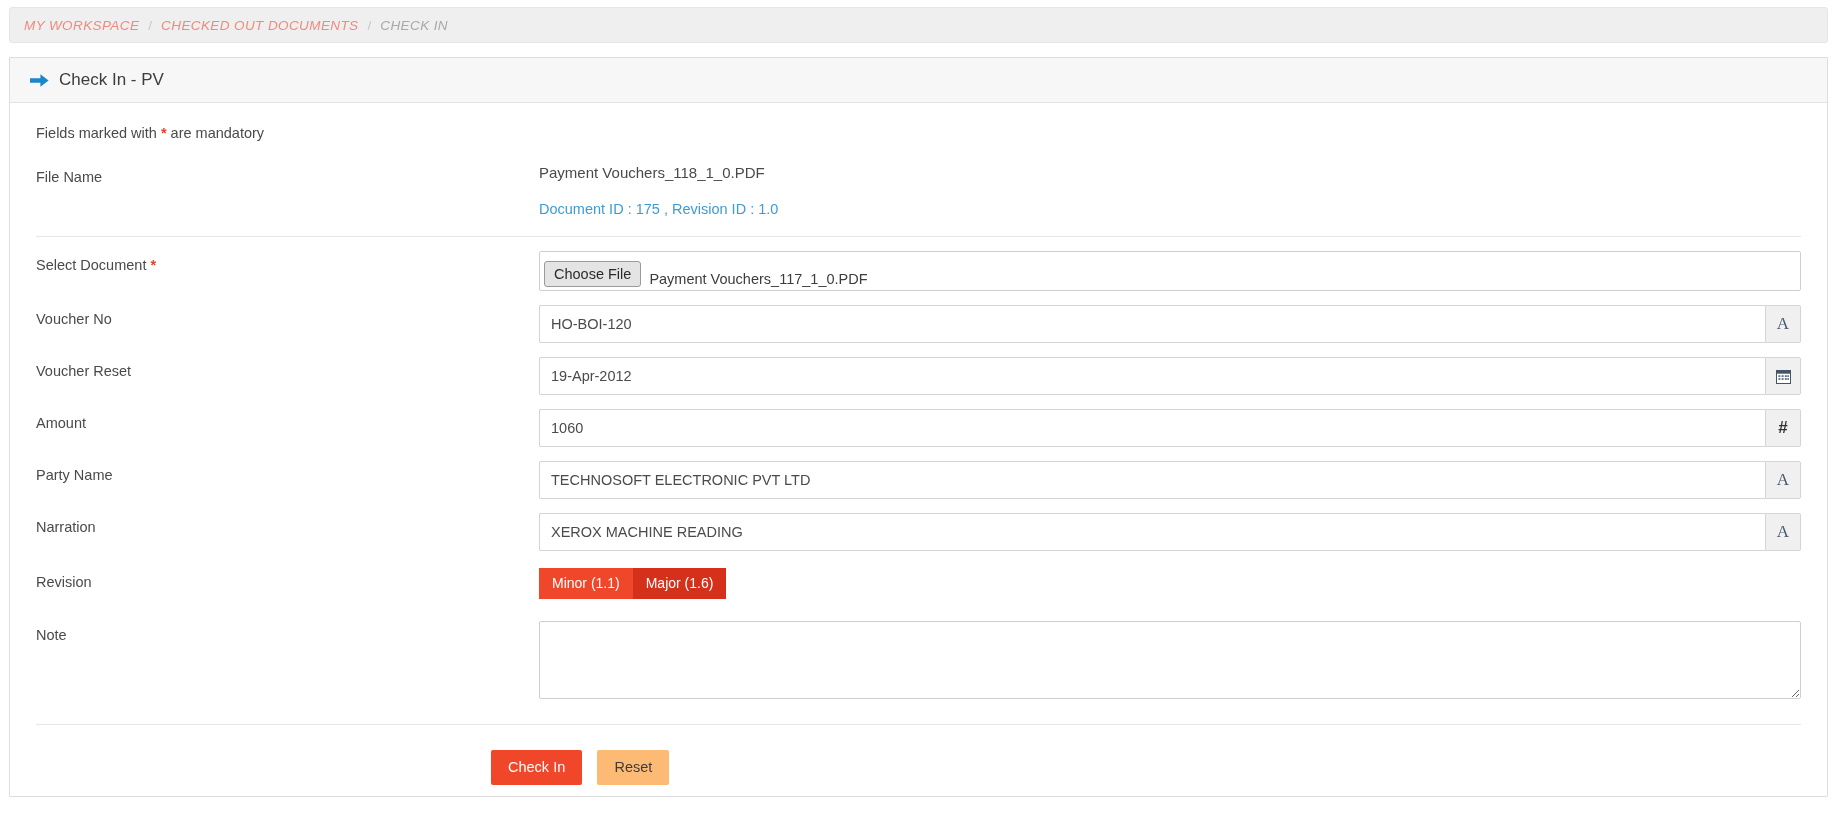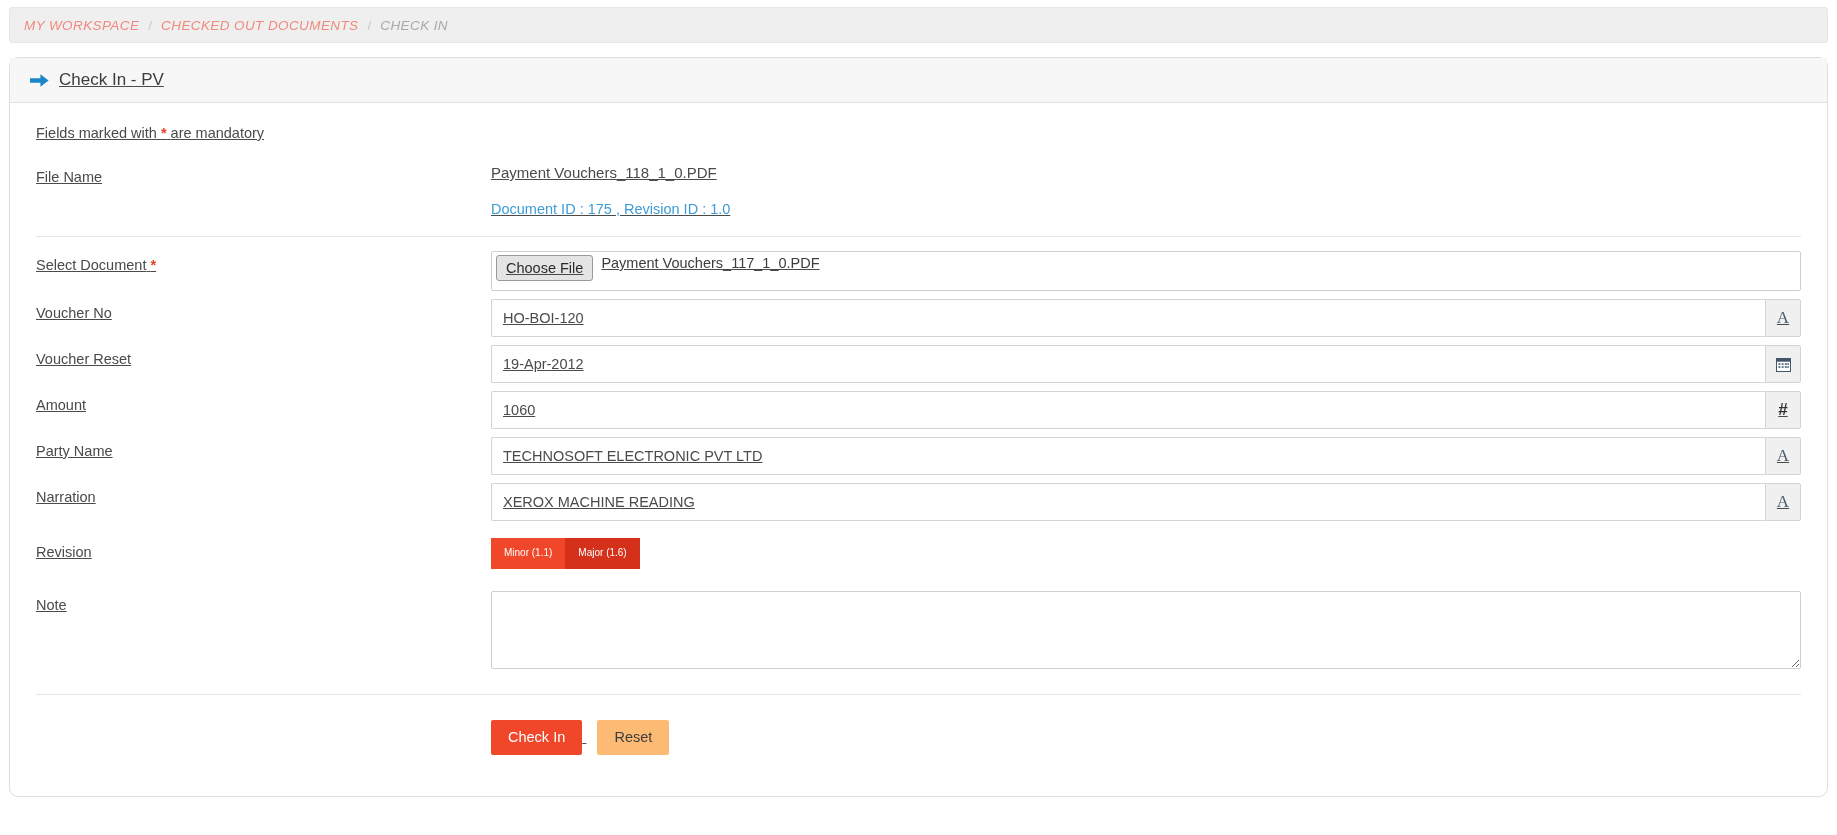--- a/index.html
+++ b/index.html
@@ -41,24 +41,23 @@
   .crumb-sep {
     color: #c8c8c8;
     font-size: 13.5px;
     margin: 0 9px;
   }
 
   
   .panel {
     margin: 14px 9px 0 9px;
     border: 1px solid #dedede;
-    border-radius: 9px;
+    border-radius: 1px;
     background: #fff;
     height: 740px;
-    text-decoration: underline;
   }
   .panel-head {
     background: #f7f7f7;
     border-bottom: 1px solid #e2e2e2;
     height: 45px;
     display: flex;
     align-items: center;
     padding: 0 20px;
   }
   .arrow-icon { margin-right: 10px; display: flex; align-items: center; }
@@ -74,20 +73,21 @@
     font-size: 14.5px;
     color: #4a4a4a;
   }
   .star { color: #e8412a; font-weight: 700; }
 
   
   .row {
     display: flex;
     align-items: flex-start;
     padding: 0 26px 0 26px;
+    gap: 48px;
   }
   .row-label {
     width: 455px;
     flex: 0 0 455px;
     font-size: 14.5px;
     color: #4a4a4a;
     padding-top: 6px;
   }
   .row-field { flex: 1 1 auto; min-width: 0; }
 
@@ -110,21 +110,21 @@
     margin: 19px 26px 0 26px;
   }
 
   
   .row-file { margin-top: 14px; }
   .file-box {
     border: 1px solid #cfcfcf;
     background: #fff;
     height: 40px;
     display: flex;
-    align-items: flex-start;
+    align-items: flex-end;
     padding: 3px 4px;
     border-radius: 2px;
   }
   .choose-btn {
     background: #e4e4e4;
     border: 1px solid #9a9a9a;
     border-radius: 3px;
     font-family: "Liberation Sans", sans-serif;
     font-size: 14.5px;
     color: #2b2b2b;
@@ -132,21 +132,21 @@
     line-height: 16px;
     cursor: pointer;
   }
   .file-name-text {
     font-size: 14.5px;
     color: #3d3d3d;
     margin-left: 8px;
   }
 
   
-  .row-input { margin-top: 8px; }
+  .row-input { margin-top: 14px; }
   .input-group { display: flex; width: 100%; }
   .input-group > input {
     flex: 1 1 auto;
     min-width: 0;
     height: 38px;
     border: 1px solid #d4d4d4;
     border-right: none;
     border-radius: 2px 0 0 2px;
     padding: 4px 11px;
     font-family: "Liberation Sans", sans-serif;
@@ -175,21 +175,21 @@
     font-size: 17px;
     color: #333;
   }
 
   
   .row-revision { margin-top: 17px; }
   .btn-group { display: inline-flex; }
   .rev-btn {
     border: none;
     font-family: "Liberation Sans", sans-serif;
-    font-size: 10px;
+    font-size: 14px;
     color: #ffffff;
     padding: 7px 13px 8px 13px;
     cursor: pointer;
     line-height: 16px;
   }
   .rev-btn.minor { background: #f0462a; }
   .rev-btn.major { background: #d4301a; }
 
   
   .row-note { margin-top: 22px; }

